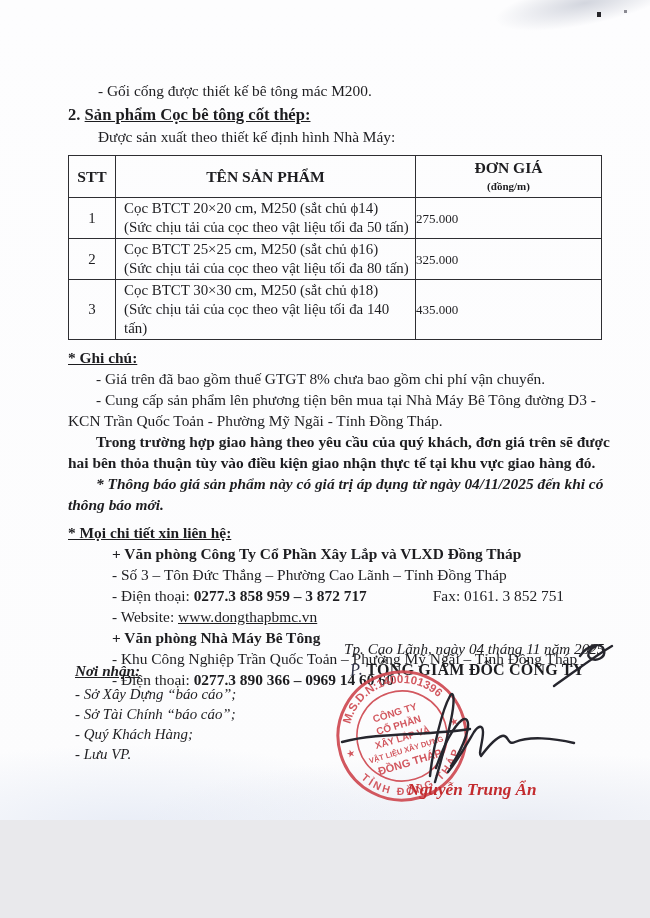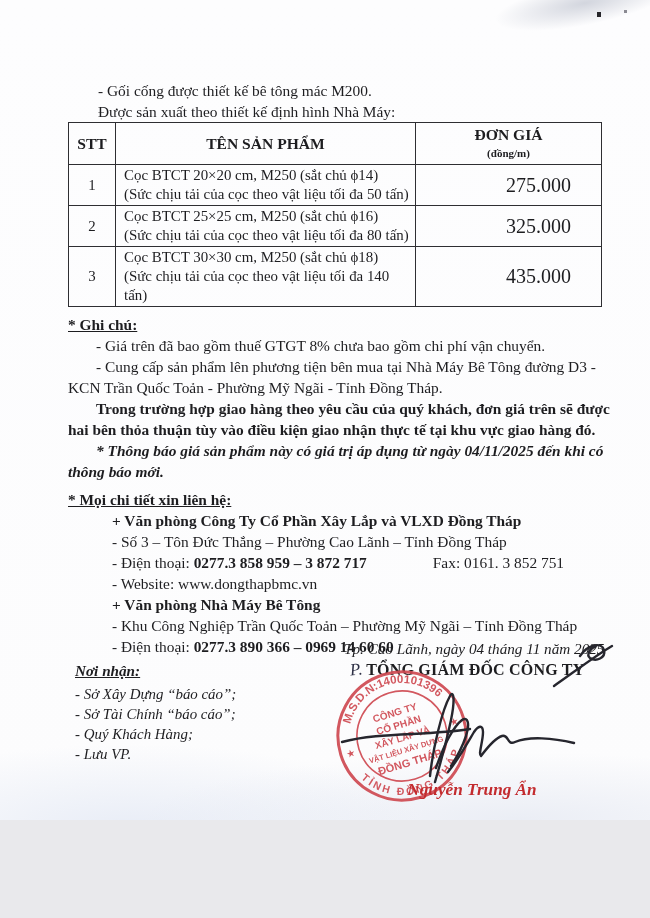--- a/index.html
+++ b/index.html
@@ -19,42 +19,42 @@
   .speck1 { position:absolute; left:597px; top:12px; width:4px; height:5px; background:#26262a; }
   .speck2 { position:absolute; left:624px; top:10px; width:3px; height:3px; background:#8a8a92; }
 
   .content { position:absolute; left:68px; top:80px; width:544px; font-size:15.4px; line-height:21px; }
 
   .indent1 { padding-left:30px; }
   .sec-heading { margin-top:2px; font-size:16.6px; line-height:23px; }
   .sec-heading .num { font-weight:bold; }
   .sec-heading .ttl { font-weight:bold; text-decoration:underline; }
 
-  table.price { border-collapse:collapse; width:533px; table-layout:fixed; }
+  table.price { border-collapse:collapse; margin-top:8px; width:533px; table-layout:fixed; }
   table.price th, table.price td { border:1.4px solid #2e2e32; }
   .col-stt { width:47px; }
   .col-name { width:300px; }
   .col-price { width:186px; }
   thead th { height:42px; font-size:15.6px; text-align:center; vertical-align:middle; font-weight:bold; line-height:19px; }
   .price-sub { font-size:11px; }
   tbody td { height:41px; vertical-align:middle; font-size:14.9px; line-height:19px; }
   td.c-stt { text-align:center; }
   td.c-name { padding:1px 6px 1px 8px; }
-  td.c-price { text-align:right; padding-right:30px; font-size:20px; }
+  td.c-price { padding-right:30px; font-size:13px; }
 
   .note-title { margin-top:7px; font-weight:bold; text-decoration:underline; }
   .p-ind { text-indent:28px; }
   .bold { font-weight:bold; }
   .bitalic { font-weight:bold; font-style:italic; }
 
   .contact-line { padding-left:44px; }
   .office { font-weight:bold; }
   .phone-strong { font-weight:bold; }
   .fax { margin-left:66px; }
-  .weblink { }
+  .weblink { text-decoration:underline; }
 
   .bottom { position:absolute; left:0; top:638px; width:650px; height:280px; font-size:15.2px; }
   .date-line { position:absolute; left:344px; top:2px; font-style:italic; white-space:nowrap; }
   .sign-title { position:absolute; left:350px; top:22px; white-space:nowrap; }
   .p-mark { font-style:italic; font-size:17px; color:#2e3046; display:inline-block; transform:rotate(-6deg); }
   .title-txt { font-weight:bold; font-size:16px; letter-spacing:.2px; }
   .recipients { position:absolute; left:75px; top:24px; font-style:italic; }
   .recipients .r-title { font-weight:bold; text-decoration:underline; margin-bottom:4px; }
   .recipients div.r-item { font-size:14.9px; line-height:20px; }
 
@@ -71,20 +71,24 @@
 
 <div class="page">
   <div class="smudge-tr"></div>
   <div class="speck1"></div>
   <div class="speck2"></div>
 
   <div class="content">
 
     <div class="indent1">- Gối cống được thiết kế bê tông mác M200.</div>
 
+    <div class="sec-heading">
+      <span class="num">2.</span>
+      <span class="ttl">Sản phẩm Cọc bê tông cốt thép:</span>
+    </div>
 
     <div class="indent1">Được sản xuất theo thiết kế định hình Nhà Máy:</div>
 
     <table class="price">
       <colgroup>
           <col class="col-stt">
           <col class="col-name">
           <col class="col-price">
         </colgroup>
       <thead>

